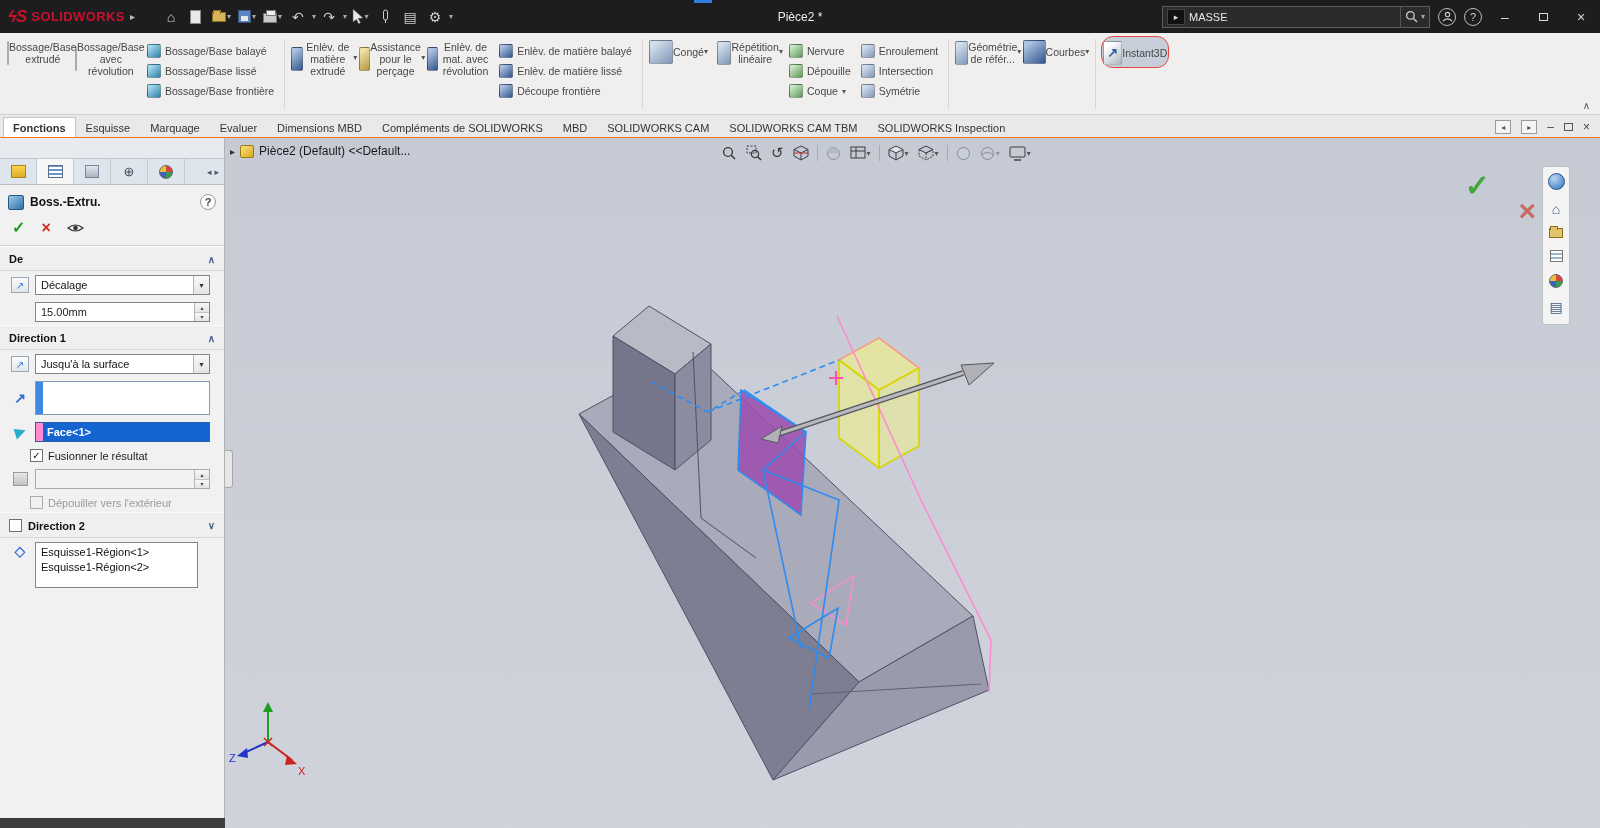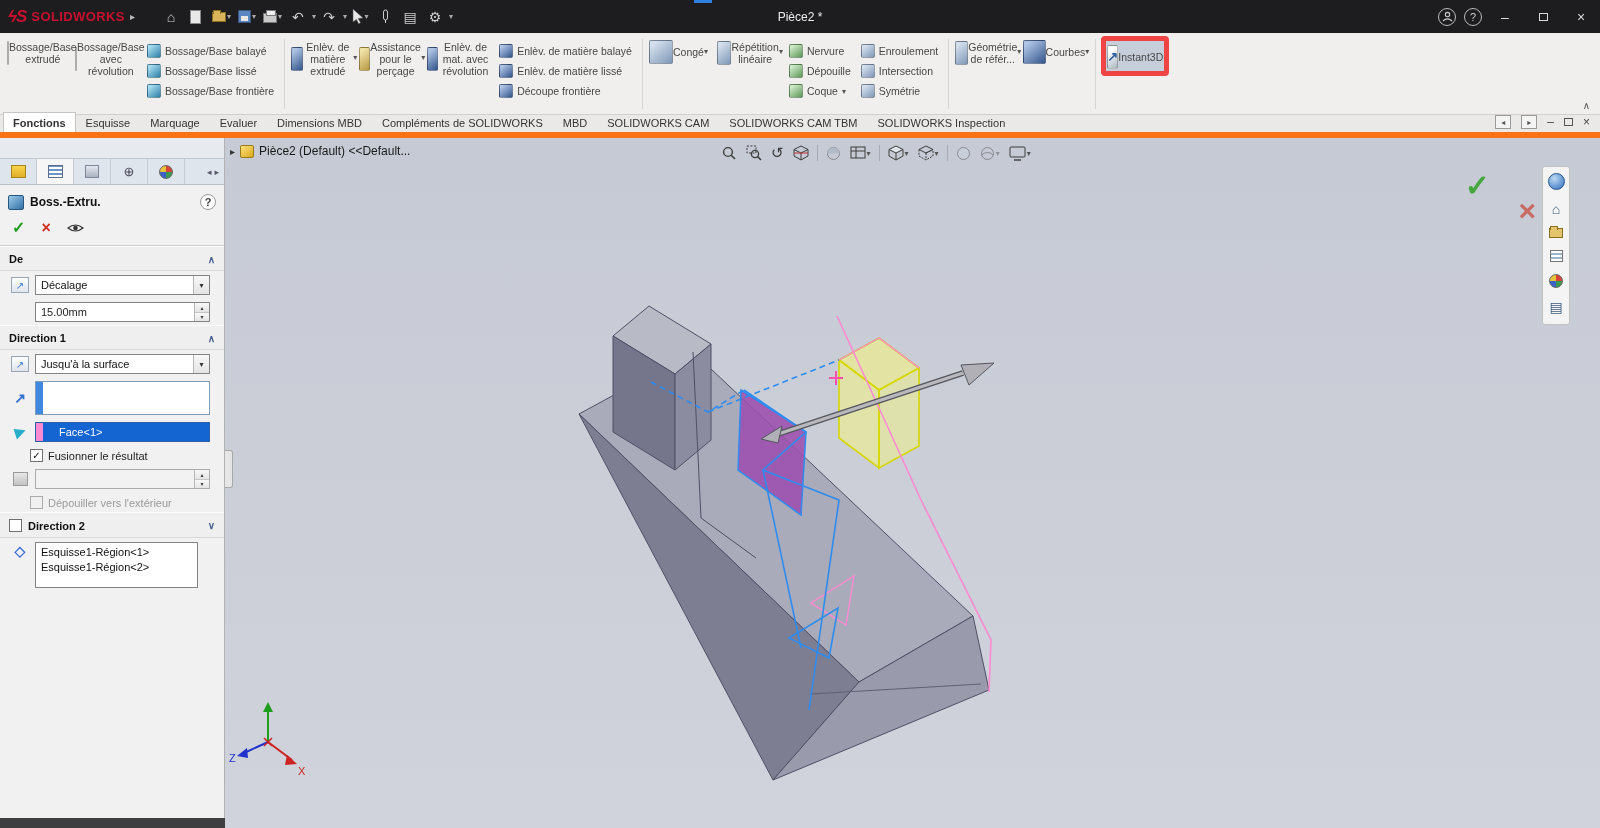--- a/index.html
+++ b/index.html
@@ -54,37 +54,37 @@
   .round-ic { width:18px; height:18px; border:1px solid #bbb; border-radius:50%; display:flex; align-items:center; justify-content:center; color:#ccc; font-size:11px; }
   .win-btn { width:30px; height:26px; display:flex; align-items:center; justify-content:center; color:#d8d8d8; font-size:14px; }
   .wm-box { width:9px; height:8px; border:1px solid #d8d8d8; }
 
   
   .ribbon { position:absolute; top:33px; left:0; right:0; height:82px; background:#f0efee; border-bottom:1px solid #d2d0ce; display:flex; align-items:stretch; padding:1px 2px 0 2px; }
   .rgroup { display:flex; align-items:flex-start; padding:2px 4px; }
   .rsep { width:1px; background:#d7d5d3; margin:5px 1px; }
   .rlarge { width:68px; display:flex; flex-direction:row; align-items:center; padding:4px 1px 2px 1px; color:#474747; text-align:center; line-height:1.12; }
   .rlarge .lbl { font-size:10.5px; margin-top:2px; }
-  .rlarge.active { background:#c6cfd9; border:5px solid #ef4444; border-radius:4px; }
+  .rlarge.active { background:#c6cfd9; border:1px solid #ef4444; border-radius:12px; }
   .ricon { width:24px; height:24px; border-radius:2px; border:1px solid rgba(0,0,0,.28); }
   .ricon-s { width:14px; height:14px; border-radius:2px; border:1px solid rgba(0,0,0,.28); flex:none; }
   .ic-a { background:linear-gradient(140deg,#a7dcee 15%,#2f7fa8); }
   .ic-b { background:linear-gradient(140deg,#aec3e4 15%,#33568c); }
   .ic-c { background:linear-gradient(140deg,#d4dfec 15%,#7f98b8); }
   .ic-d { background:linear-gradient(140deg,#f0e2a8 15%,#b8983f); }
   .ic-e { background:linear-gradient(140deg,#cde8c9 15%,#5d9a55); }
   .ic-i3d { background:linear-gradient(140deg,#ffffff 20%,#aeb9c4); position:relative; }
   .ic-i3d::after { content:"↗"; position:absolute; inset:0; display:flex; align-items:center; justify-content:center; color:#2f5f9e; font-weight:bold; font-size:13px; }
   .rstack { display:flex; flex-direction:column; justify-content:flex-start; gap:4px; padding:7px 5px 0 5px; }
   .rsmall { display:flex; align-items:center; gap:4px; color:#474747; height:16px; white-space:nowrap; font-size:10.5px; }
   .dd { font-size:8px; color:#555; }
   .ribbon-collapse { position:absolute; right:10px; bottom:3px; color:#555; font-size:10px; }
 
   
-  .tabbar { position:absolute; top:115px; left:0; right:0; height:23px; background:#ebe9e7; border-bottom:6px solid #f97316; display:flex; align-items:flex-end; padding-left:3px; }
+  .tabbar { position:absolute; top:115px; left:0; right:0; height:23px; background:#ebe9e7; border-bottom:1px solid #f97316; display:flex; align-items:flex-end; padding-left:3px; }
   .tab { padding:4px 9px 3px 9px; color:#333; border:1px solid transparent; border-bottom:none; font-size:11px; }
   .tab.active { background:#fff; border-color:#c6c4c2; font-weight:bold; }
   .tab-right { margin-left:auto; display:flex; align-items:center; gap:10px; padding:0 10px 3px 0; color:#555; }
   .tabctl { width:16px; height:14px; border:1px solid #9a9a9a; background:#f4f4f4; display:flex; align-items:center; justify-content:center; font-size:8px; color:#555; }
   .tabwin { font-size:12px; color:#444; display:flex; align-items:center; }
   .wm-box2 { width:9px; height:8px; border:1px solid #555; }
 
   
   .workspace { position:absolute; top:138px; left:0; right:0; bottom:0; background:linear-gradient(#c6cad4,#d0d3db); }
 
@@ -121,21 +121,21 @@
   .sw-spin.disabled { background:#f2f2f2; color:#9a9a9a; border-color:#ababab; }
   .spin-btns { margin-left:auto; width:15px; height:100%; border-left:1px solid #b5b5b5; display:flex; flex-direction:column; }
   .spin-btns span { flex:1; display:flex; align-items:center; justify-content:center; font-size:6px; color:#444; background:linear-gradient(#f8f8f8,#e4e4e4); }
   .spin-btns span:first-child { border-bottom:1px solid #c5c5c5; }
   .field { flex:1; display:flex; align-items:stretch; border:1px solid #848484; background:#fff; }
   .field.tall { height:34px; border-color:#7f9db9; }
   .field .stripe { width:7px; flex:none; }
   .stripe-blue { background:#3f8ae0; }
   .stripe-pink { background:#ff8ad2; }
   .field.sel { height:20px; background:#1464d2; border-color:#2b5fa8; color:#fff; }
-  .field .fval { display:flex; align-items:center; padding-left:16px; font-size:11px; }
+  .field .fval { display:flex; align-items:center; padding-left:4px; font-size:11px;font-weight:bold; }
   .cb { width:13px; height:13px; background:#fff; border:1px solid #707070; display:flex; align-items:center; justify-content:center; font-size:10px; color:#111; flex:none; }
   .cb.dis { border-color:#ababab; background:#f0f0f0; }
   .lbl-dis { color:#9a9a9a; }
   .indent { padding-left:30px; }
   .list-row { display:flex; align-items:flex-start; gap:5px; padding:4px 26px 8px 10px; }
   .list-box { flex:1; background:#fff; border:1px solid #848484; min-height:46px; padding:2px 5px; line-height:15px; font-size:11px; color:#111; }
 
   .splitter { position:absolute; left:225px; top:312px; width:8px; height:38px; background:#e6e6e6; border:1px solid #a8a8a8; border-left:none; border-radius:0 3px 3px 0; }
   .bottom-strip { position:absolute; left:0; bottom:0; width:225px; height:10px; background:#3e3e40; }
 
@@ -200,20 +200,31 @@
           <rect x="1.5" y="1" width="4" height="10" rx="2" fill="none" stroke="#cfcfcf"></rect>
           <path d="M3.5 11 L3.5 14" stroke="#cfcfcf"></path>
         </svg>
       </span>
     <span class="tb-btn g-grid"></span>
     <span class="tb-btn g-gear"></span>
       <span class="tb-caret g-caret"></span>
   </div>
   <div class="tb-title">Pièce2 *</div>
   <div class="tb-right">
+    <div class="searchbox">
+      <span class="scope-ic g-right"></span>
+      <span class="search-text">MASSE</span>
+      <span class="search-right">
+        <svg width="13" height="13" viewBox="0 0 13 13">
+            <circle cx="5.4" cy="5.4" r="3.8" fill="none" stroke="#ccc" stroke-width="1.3"></circle>
+            <path d="M8.2 8.2 L12 12" stroke="#ccc" stroke-width="1.4"></path>
+          </svg>
+        <span class="tb-caret g-caret"></span>
+      </span>
+    </div>
     <span class="round-ic">
       <svg width="11" height="11" viewBox="0 0 11 11">
           <circle cx="5.5" cy="3.6" r="2.2" fill="none" stroke="#ccc" stroke-width="1.1"></circle>
           <path d="M1 10 Q5.5 5.8 10 10" fill="none" stroke="#ccc" stroke-width="1.1"></path>
         </svg>
     </span>
     <span class="round-ic g-q"></span>
     <span class="win-btn g-min"></span>
     <span class="win-btn">
         <span class="wm-box"></span>

